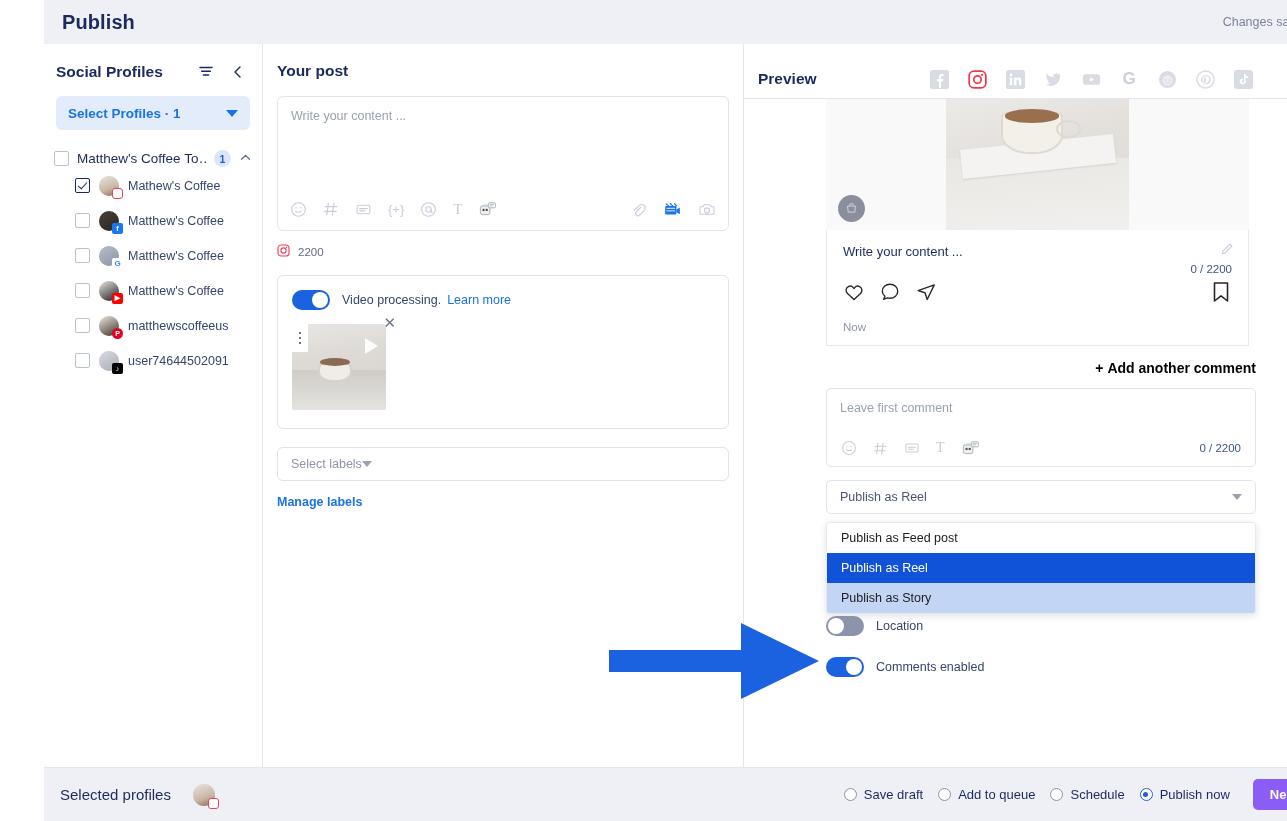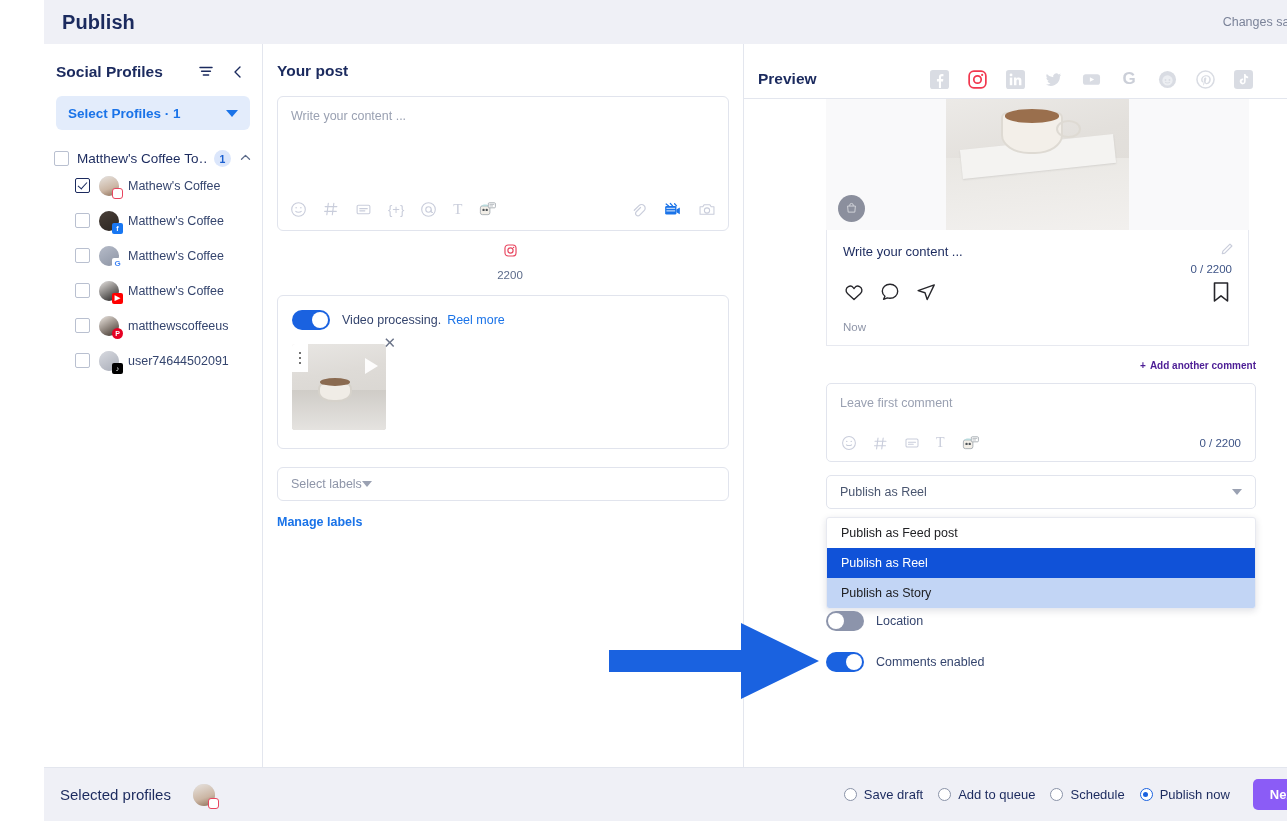--- a/index.html
+++ b/index.html
@@ -73,21 +73,21 @@
     position: relative; background:#fff;
   }
   .editor .ph { position:absolute; left:13px; top:12px; font-size:12.5px; color:#9aa1b2; }
   .editor .tools {
     position:absolute; left:0; right:0; bottom:0; height:42px; display:flex; align-items:center;
     padding: 0 12px; justify-content: space-between;
   }
   .tools-left, .tools-right { display:flex; align-items:center; gap: 16px; }
   .ticon { color:#c9cddb; display:flex; align-items:center; cursor:pointer; }
 
-  .count-row { display:flex; align-items:center; gap: 8px; margin: 12px 0 0 14px; flex-direction: column; }
+  .count-row { display:flex; align-items:center; gap: 8px; margin: 12px 0 0 14px; }
   .count-row .num { font-size: 11.5px; color:#5c6b8a; }
 
   .vbox { margin: 14px 14px 0 14px; border:1px solid #e1e4ed; border-radius:6px; padding: 14px 14px 18px 14px; }
   .vp-row { display:flex; align-items:center; gap: 12px; }
   .toggle { width: 38px; height: 20px; border-radius:10px; position:relative; flex:0 0 auto; cursor:pointer; }
   .toggle.on  { background:#1a62e0; }
   .toggle.off { background:#8c94ab; }
   .toggle .knob { position:absolute; top:2px; width:16px; height:16px; border-radius:50%; background:#fff; }
   .toggle.on  .knob { right: 2px; }
   .toggle.off .knob { left: 2px; }
@@ -130,21 +130,21 @@
     background:#8b8f9d; display:flex; align-items:center; justify-content:center;
   }
   .ig-box { border:1px solid #e7e9f0; border-top:none; padding: 14px 16px 12px 16px; position:relative;}
   .ig-cap { font-size: 13px; color:#1b2a5e; }
   .pencil { position:absolute; right:14px; top:12px; color:#c9cddb; cursor:pointer;}
   .ig-count { text-align:right; font-size: 11.5px; color:#3e5486; margin-top: 4px; }
   .ig-actions { display:flex; align-items:center; gap: 14px; margin-top: 6px; position:relative; }
   .ig-actions .save { position:absolute; right:0; }
   .ig-now { font-size: 11.5px; color:#8e95a8; margin-top: 14px; }
 
-  .addcomment { text-align:right; margin: 14px 75px 0 0; font-size:10px; color:#4c1d95; font-weight:600; cursor:pointer; }
+  .addcomment { text-align:right; margin: 14px 75px 0 0; font-size:14px; color:#000000; font-weight:600; cursor:pointer; }
   .addcomment .plus { font-weight:700; margin-right:4px; }
 
   .cmtbox { margin: 12px 75px 0 82px; border:1px solid #e1e4ed; border-radius:5px; height: 79px; position:relative; }
   .cmtbox .ph { position:absolute; left:13px; top:12px; font-size:12.5px; color:#9aa1b2; }
   .cmtbox .row {
     position:absolute; left:0; right:0; bottom:0; height:36px; display:flex; align-items:center;
     justify-content:space-between; padding:0 14px;
   }
   .cmtbox .row .icons { display:flex; align-items:center; gap: 16px; }
   .cmtbox .row .cc { font-size: 11.5px; color:#3e5486; }
@@ -363,21 +363,21 @@
         </span>
         <span class="num">2200</span>
       </div>
 
       <div class="vbox">
         <div class="vp-row">
           <span class="toggle on">
               <span class="knob"></span>
             </span>
           <span class="txt">Video processing.</span>
-          <span class="txt lnk" style="margin-left:-6px;">Reel more</span>
+          <span class="txt lnk" style="margin-left:-6px;">Learn more</span>
         </div>
         <div class="thumbwrap">
           <div class="thumb" style="background:linear-gradient(170deg,#e8e6e3 0%,#dedbd7 35%,#d5d2cd 100%);">
             <div style="position:absolute;left:0;bottom:0;width:100%;height:46%;background:linear-gradient(180deg,#cfccc7,#e5e3e0);"></div>
             <div style="position:absolute;left:28%;top:42%;width:36%;height:26%;border-radius:40% 40% 45% 45%;background:#f0ece6;border:2px solid #d6d2cb;"></div>
             <div style="position:absolute;left:30%;top:40%;width:32%;height:9%;border-radius:50%;background:#8a6a50;"></div>
             <div class="dots">
                 <i></i>
                 <i></i>
                 <i></i>

